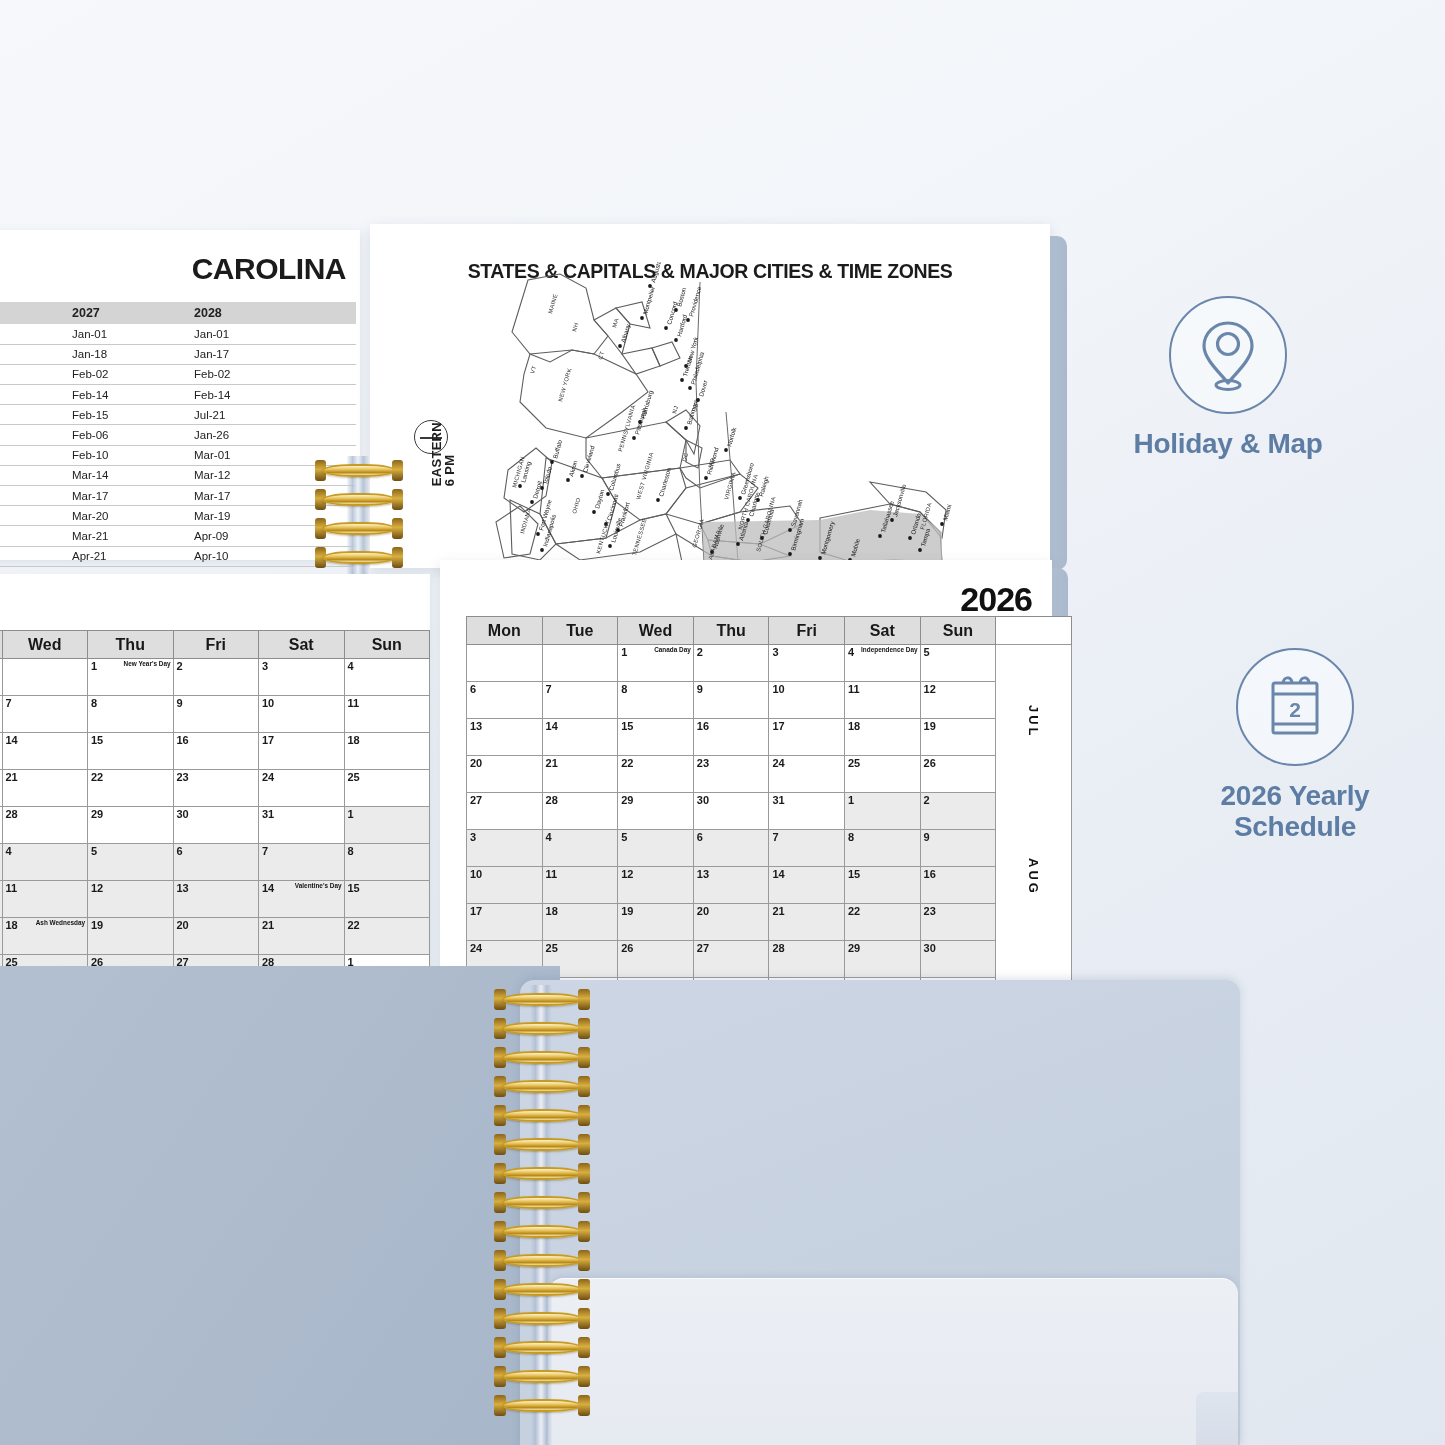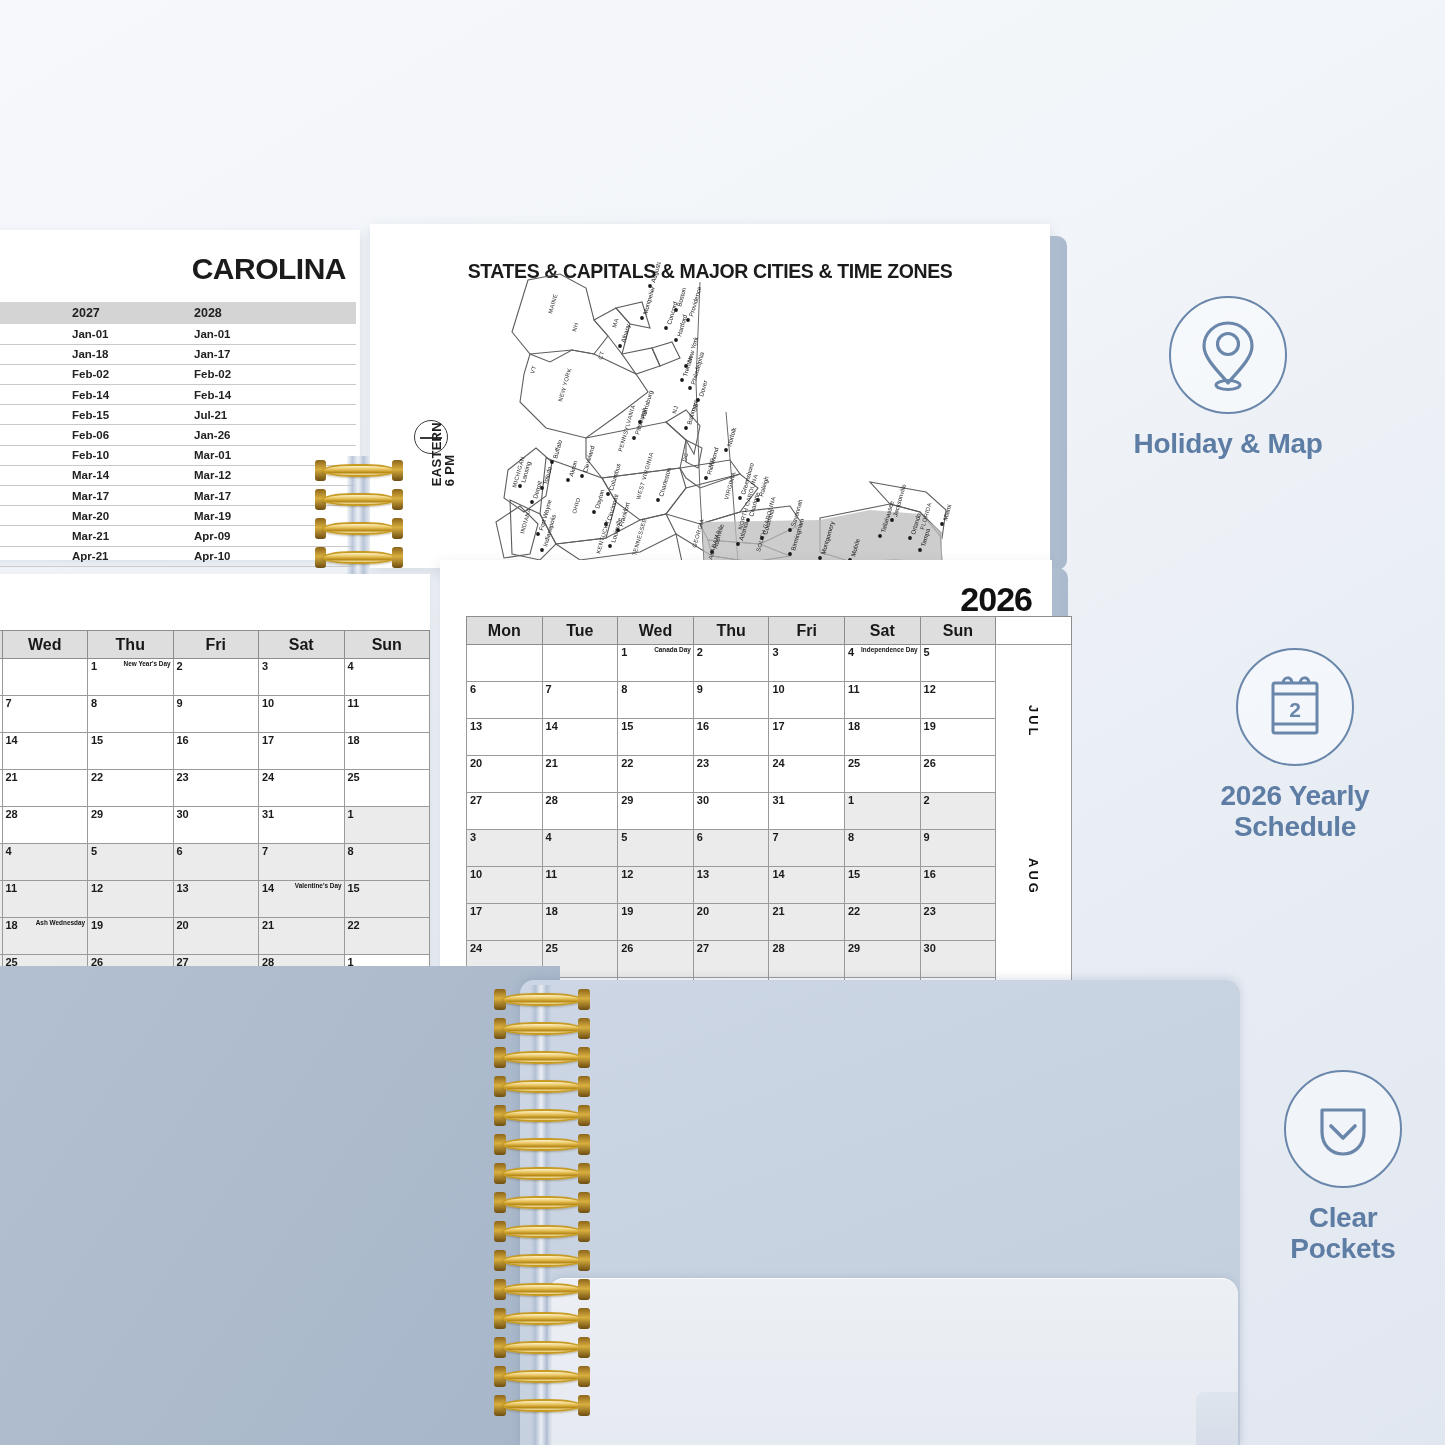--- a/index.html
+++ b/index.html
@@ -38,21 +38,21 @@
     box-shadow:0 4px 12px rgba(90,110,140,.18); }
 
   
   .hol-title{ position:absolute; right:14px; top:22px; font-size:30px; font-weight:bold;
     letter-spacing:-.5px; color:#1b1b1b; font-family:"Liberation Sans",sans-serif; }
   .hol-table{ position:absolute; left:-6px; top:72px; width:392px; border-collapse:collapse;
     font-size:11.5px; color:#222; }
   .hol-table th{ background:#d4d4d4; text-align:left; font-size:12.5px; font-weight:bold;
     padding:4px 0 4px 8px; height:21px; }
   .hol-table td{ padding:3px 0 3px 8px; border-bottom:1px solid #c9c9c9; height:20.2px;
-    font-weight:bold; font-size:11.5px; }
+    font-weight:normal; font-size:11.5px; }
   .hol-table col.c1{ width:100px; } .hol-table col.c2{ width:122px; } .hol-table col.c3{ width:170px; }
 
   
   .map-title{ position:absolute; left:0; right:0; top:20px; text-align:center;
     font-size:19.5px; font-weight:bold; letter-spacing:-.4px; color:#1b1b1b;margin-top:16px; }
   .tz-clock{ position:absolute; left:44px; top:196px; width:34px; height:34px;
     border:1.6px solid #3a3a3a; border-radius:50%; }
   .tz-clock::after{ content:""; position:absolute; left:5px; top:16px; width:22px; height:1.6px;
     background:#3a3a3a; }
   .tz-label{ position:absolute; left:60px; top:198px; width:70px;
@@ -1174,26 +1174,14 @@
         <path d="M41 14 C41 6 50 6 50 13" fill="none" stroke="#6a87ab" stroke-width="3"></path>
         <text x="36" y="47" font-family="Liberation Sans, sans-serif" font-size="21" font-weight="bold" fill="#6a87ab" text-anchor="middle">2</text>
       </svg>
     </div>
     <div class="flabel">
       <div>2026 Yearly</div>
       <div>Schedule</div>
     </div>
   </div>
 
-  <div class="feature" id="feature-pocket">
-    <div class="fcircle">
-      <svg width="70" height="70" viewBox="0 0 70 70">
-        <path d="M14 16 L56 16 L56 38 C56 52 46 60 35 60 C24 60 14 52 14 38 Z" fill="none" stroke="#6a87ab" stroke-width="3.2" stroke-linejoin="round"></path>
-        <polyline points="23,32 35,44 47,32" fill="none" stroke="#6a87ab" stroke-width="3.6" stroke-linecap="round" stroke-linejoin="round"></polyline>
-      </svg>
-    </div>
-    <div class="flabel">
-      <div>Clear</div>
-      <div>Pockets</div>
-    </div>
-  </div>
 
 </div>
 
 </body></html>

